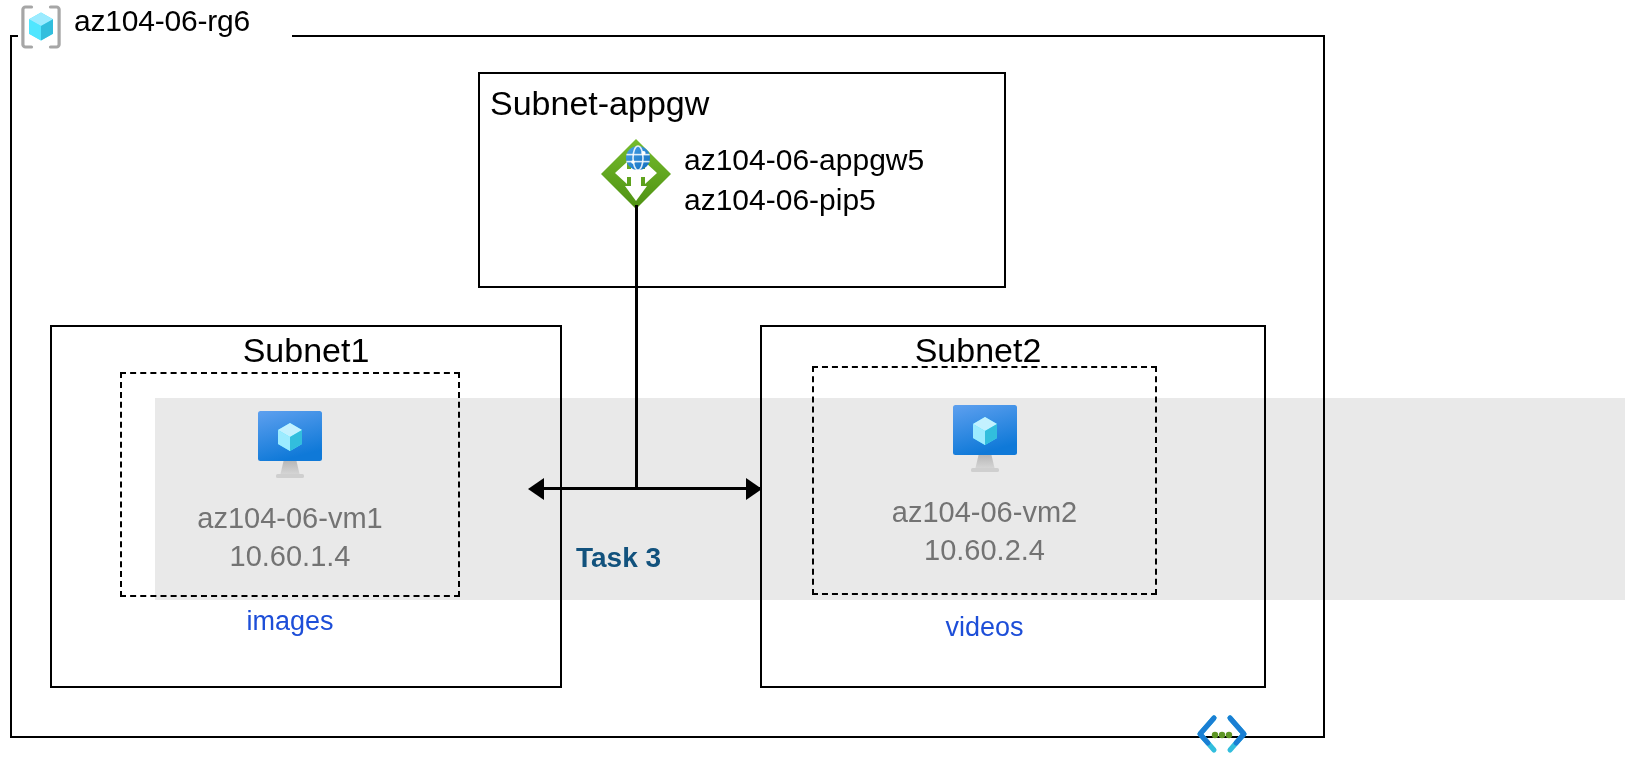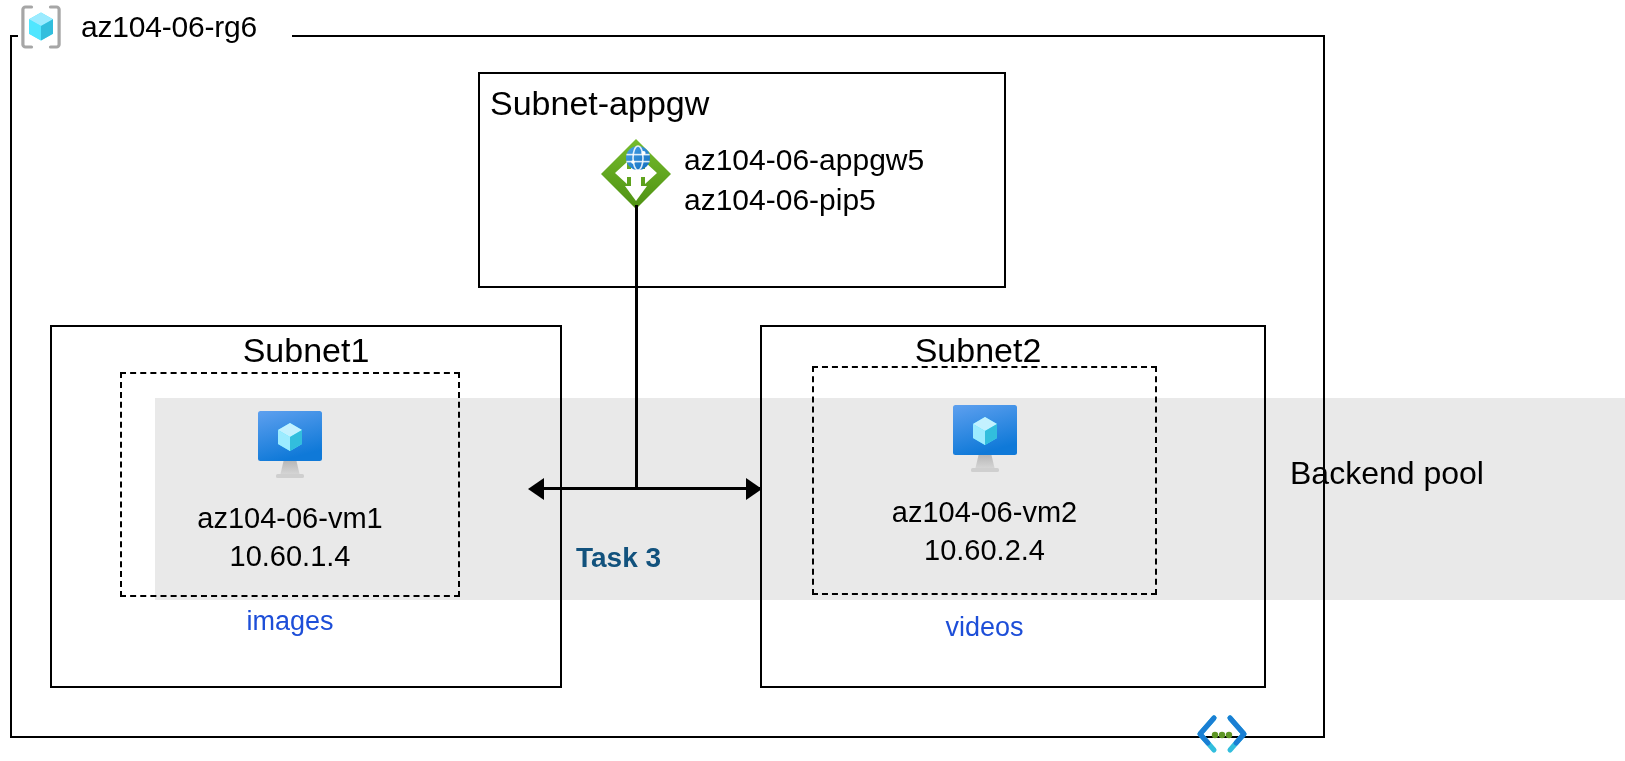--- a/index.html
+++ b/index.html
@@ -32,21 +32,21 @@
     border-bottom:2px solid #000;
     border-top:none;
     box-sizing:border-box;
   }
   
   #rg-top-right{left:292px;top:35px;width:1033px;height:2px;}
   #rg-top-left-stub{left:10px;top:35px;width:14px;height:2px;}
 
   #rg-title-wrap{
     position:absolute;left:18px;top:4px;
-    display:flex;align-items:center;gap:17px;
+    display:flex;gap:10px;
     background:#ffffff;padding:0 6px 0 0;
   }
   #rg-title{
     font-size:30px;color:#000;letter-spacing:-0.2px;
   }
   
   .rg-icon{position:relative;width:46px;height:46px;display:block;}
 
   
   #appgw-subnet{left:478px;top:72px;width:528px;height:216px;}
@@ -81,21 +81,21 @@
   #appgw-node{position:absolute;left:598px;top:136px;}
   .appgw-icon{display:block;width:76px;height:76px;}
   #appgw-names{
     left:684px;top:140px;font-size:30px;color:#000;line-height:1.33;
   }
 
   
   .vm-icon{display:block;width:80px;height:74px;}
   #vm1-icon-wrap{position:absolute;left:250px;top:406px;}
   #vm2-icon-wrap{position:absolute;left:945px;top:400px;}
-  .vm-names{position:absolute;font-size:29px;text-align:center;color:#000000;line-height:1.3;}
+  .vm-names{position:absolute;font-size:29px;text-align:center;color:#737373;line-height:1.3;}
   #vm1-names{left:120px;top:500px;width:340px;}
   #vm2-names{left:812px;top:494px;width:345px;}
 
   
   
   #conn-vert{left:635px;top:205px;width:3px;height:283px;}
   
   #conn-horiz{left:540px;top:487px;width:222px;height:3px;}
   .arrowhead{position:absolute;width:0;height:0;}
   #arrow-left{
@@ -118,21 +118,20 @@
   
   #vnet-icon-wrap{position:absolute;left:1194px;top:714px;}
   .vnet-icon{display:block;width:56px;height:40px;}
 </style>
 </head>
 <body>
 
 <div id="canvas">
 
   <div id="backend-band"></div>
-  <div class="lbl" id="backend-pool-label">Backend pool</div>
 
   <div class="box" id="rg-box"></div>
   <div class="line" id="rg-top-left-stub"></div>
   <div class="line" id="rg-top-right"></div>
 
   <div id="rg-title-wrap">
     <span>
       <svg class="rg-icon" viewBox="0 0 46 46" xmlns="http://www.w3.org/2000/svg">
 
         <path d="M13.5 3 H7.5 a2.6 2.6 0 0 0 -2.6 2.6 V40.4 a2.6 2.6 0 0 0 2.6 2.6 H13.5" fill="none" stroke="#a6a6a6" stroke-width="3.2" stroke-linecap="round"></path>

